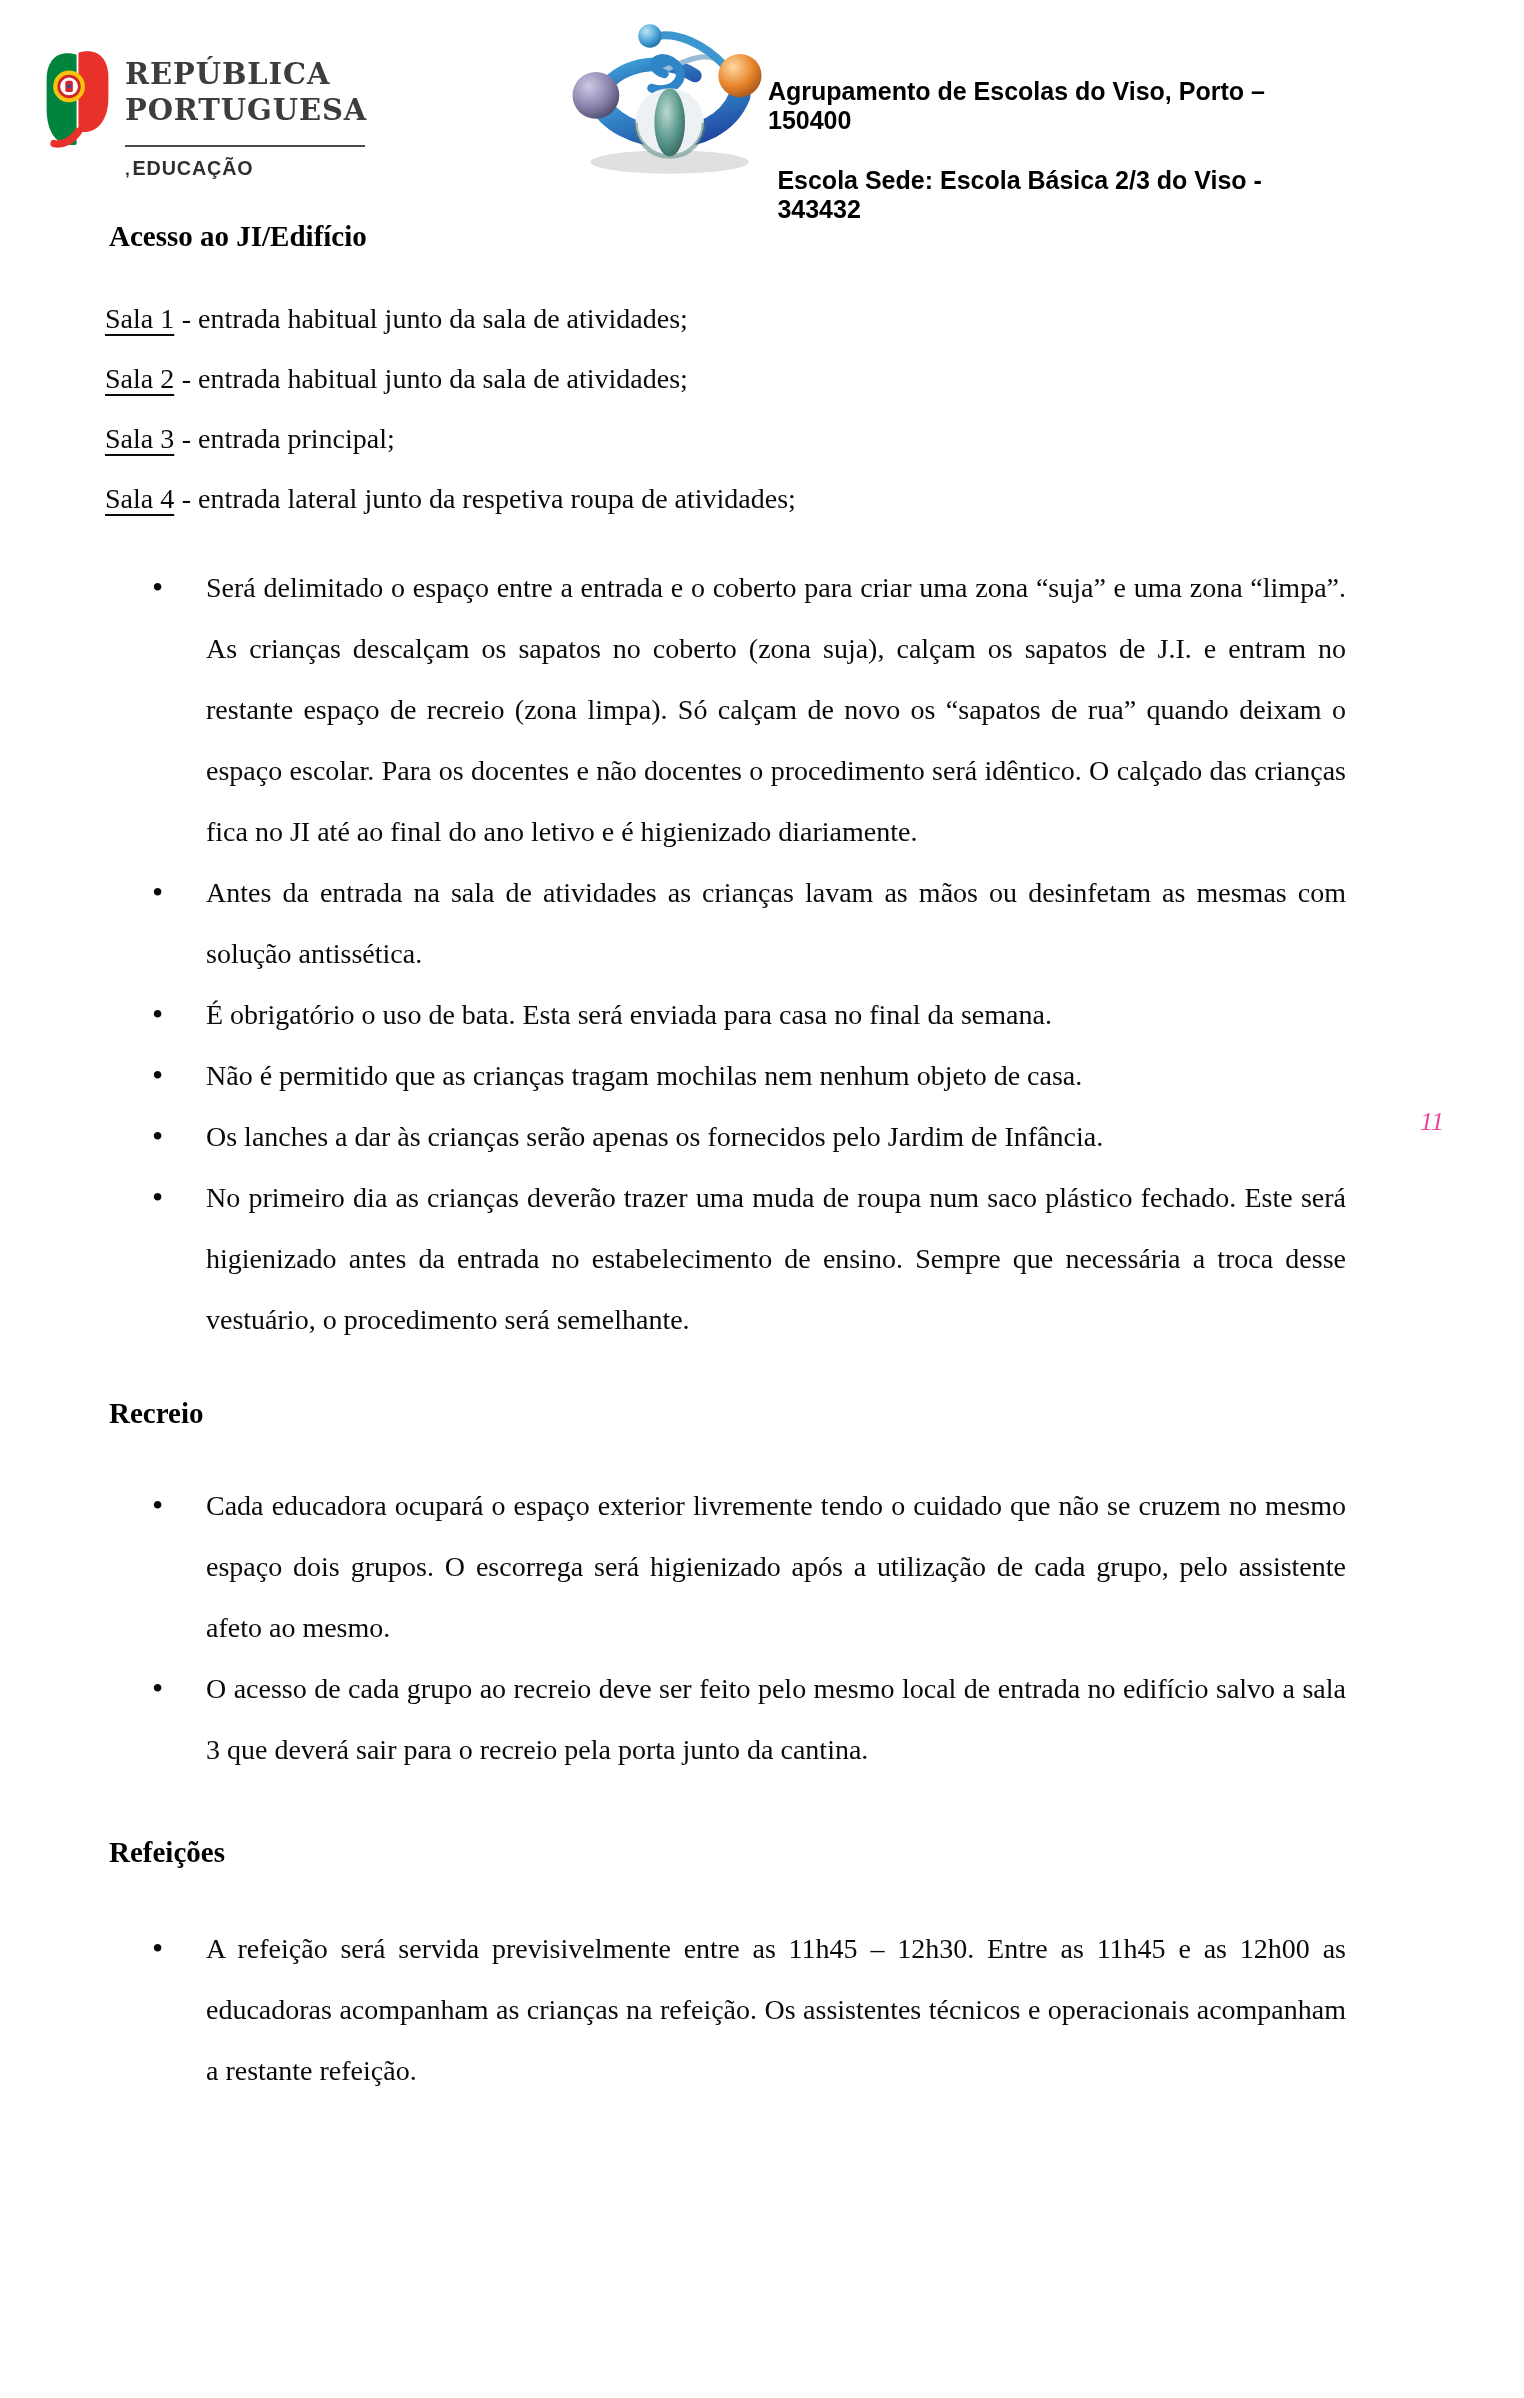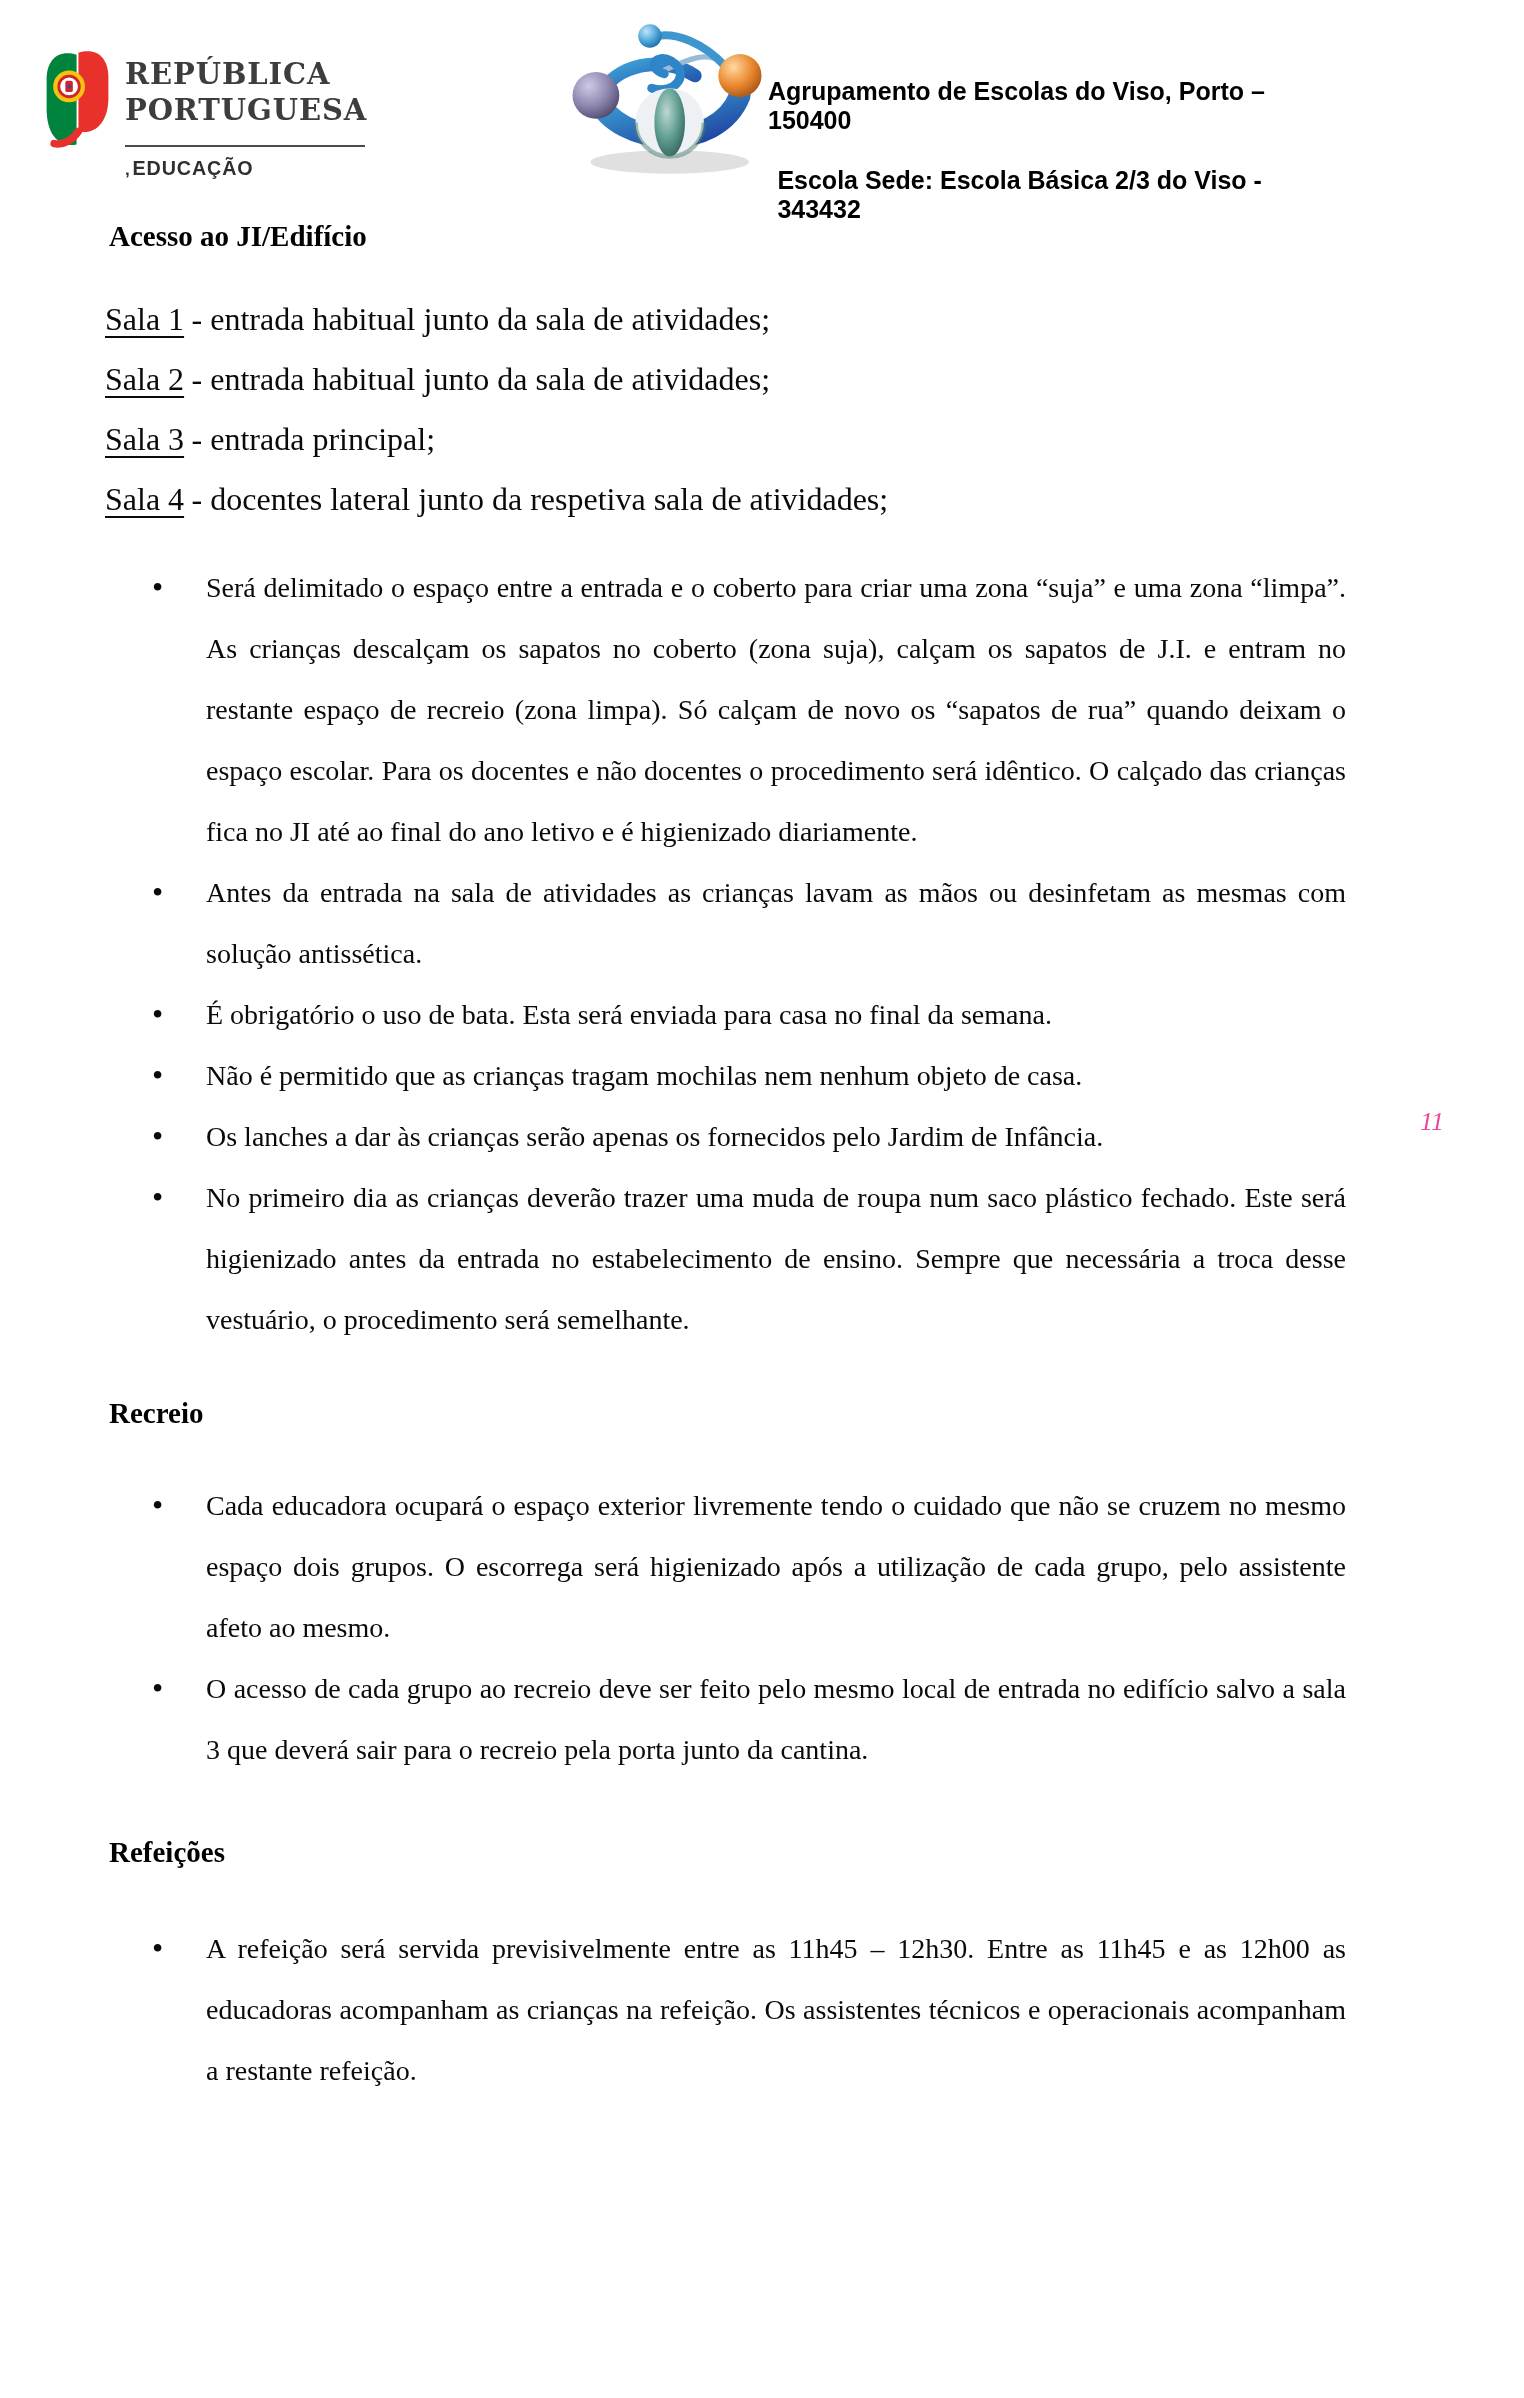--- a/index.html
+++ b/index.html
@@ -21,21 +21,21 @@
   .org-text{position:absolute;left:768px;top:77px;width:525px;
         font-family:"Liberation Sans",sans-serif;font-weight:bold;font-size:25px;color:#000;}
   .org-line1{display:block;}
   .org-line2{display:block;margin-top:31px;margin-left:9.4px;}
 
   
   .content{position:absolute;left:105px;top:214px;width:1241px;}
   h1.doc-title,h2.sec-heading{font-size:29px;font-weight:bold;margin:4px;line-height:37px;color:#000;}
   h1.doc-title{margin-bottom:34px;}
   .salas{margin:0;}
-  .sala{font-size:32px;line-height:60px;}
+  .sala{font-size:28px;line-height:60px;}
   .sala-label{text-decoration:underline;text-underline-offset:5.6px;text-decoration-thickness:1.9px;}
   .sala-text{margin-left:7.5px;}
   ul.bullets{list-style:none;margin:28px 0 0 0;padding:0;}
   ul.bullets li{position:relative;padding-left:101px;font-size:28px;line-height:61px;
         text-align:justify;}
   ul.bullets li::before{content:"\2022";position:absolute;left:47px;top:0;font-size:32px;}
   h2.sec-heading{margin-top:45px;margin-bottom:43px;}
   h2.mt-lg{margin-top:54px;margin-bottom:47px;}
   .page-num{position:absolute;left:1420px;top:1107px;font-size:26px;font-style:italic;color:#ec4899;}
 
@@ -141,21 +141,21 @@
   </div>
 
   <div class="content">
 
     <h1 class="doc-title">Acesso ao JI/Edifício</h1>
 
     <div class="salas">
       <div class="sala"><span class="sala-label">Sala 1</span><span class="sala-text">- entrada habitual junto da sala de atividades;</span></div>
       <div class="sala"><span class="sala-label">Sala 2</span><span class="sala-text">- entrada habitual junto da sala de atividades;</span></div>
       <div class="sala"><span class="sala-label">Sala 3</span><span class="sala-text">- entrada principal;</span></div>
-      <div class="sala"><span class="sala-label">Sala 4</span><span class="sala-text">- docentes lateral junto da respetiva sala de atividades;</span></div>
+      <div class="sala"><span class="sala-label">Sala 4</span><span class="sala-text">- entrada lateral junto da respetiva roupa de atividades;</span></div>
     </div>
 
     <ul class="bullets">
       <li>Será delimitado o espaço entre a entrada e o coberto para criar uma zona “suja” e uma zona “limpa”. As crianças descalçam os sapatos no coberto (zona suja), calçam os sapatos de J.I. e entram no restante espaço de recreio (zona limpa). Só calçam de novo os “sapatos de rua” quando deixam o espaço escolar. Para os docentes e não docentes o procedimento será idêntico. O calçado das crianças fica no JI até ao final do ano letivo e é higienizado diariamente.</li>
       <li>Antes da entrada na sala de atividades as crianças lavam as mãos ou desinfetam as mesmas com solução antissética.</li>
       <li>É obrigatório o uso de bata. Esta será enviada para casa no final da semana.</li>
       <li>Não é permitido que as crianças tragam mochilas nem nenhum objeto de casa.</li>
       <li>Os lanches a dar às crianças serão apenas os fornecidos pelo Jardim de Infância.</li>
       <li>No primeiro dia as crianças deverão trazer uma muda de roupa num saco plástico fechado. Este será higienizado antes da entrada no estabelecimento de ensino. Sempre que necessária a troca desse vestuário, o procedimento será semelhante.</li>
     </ul>

